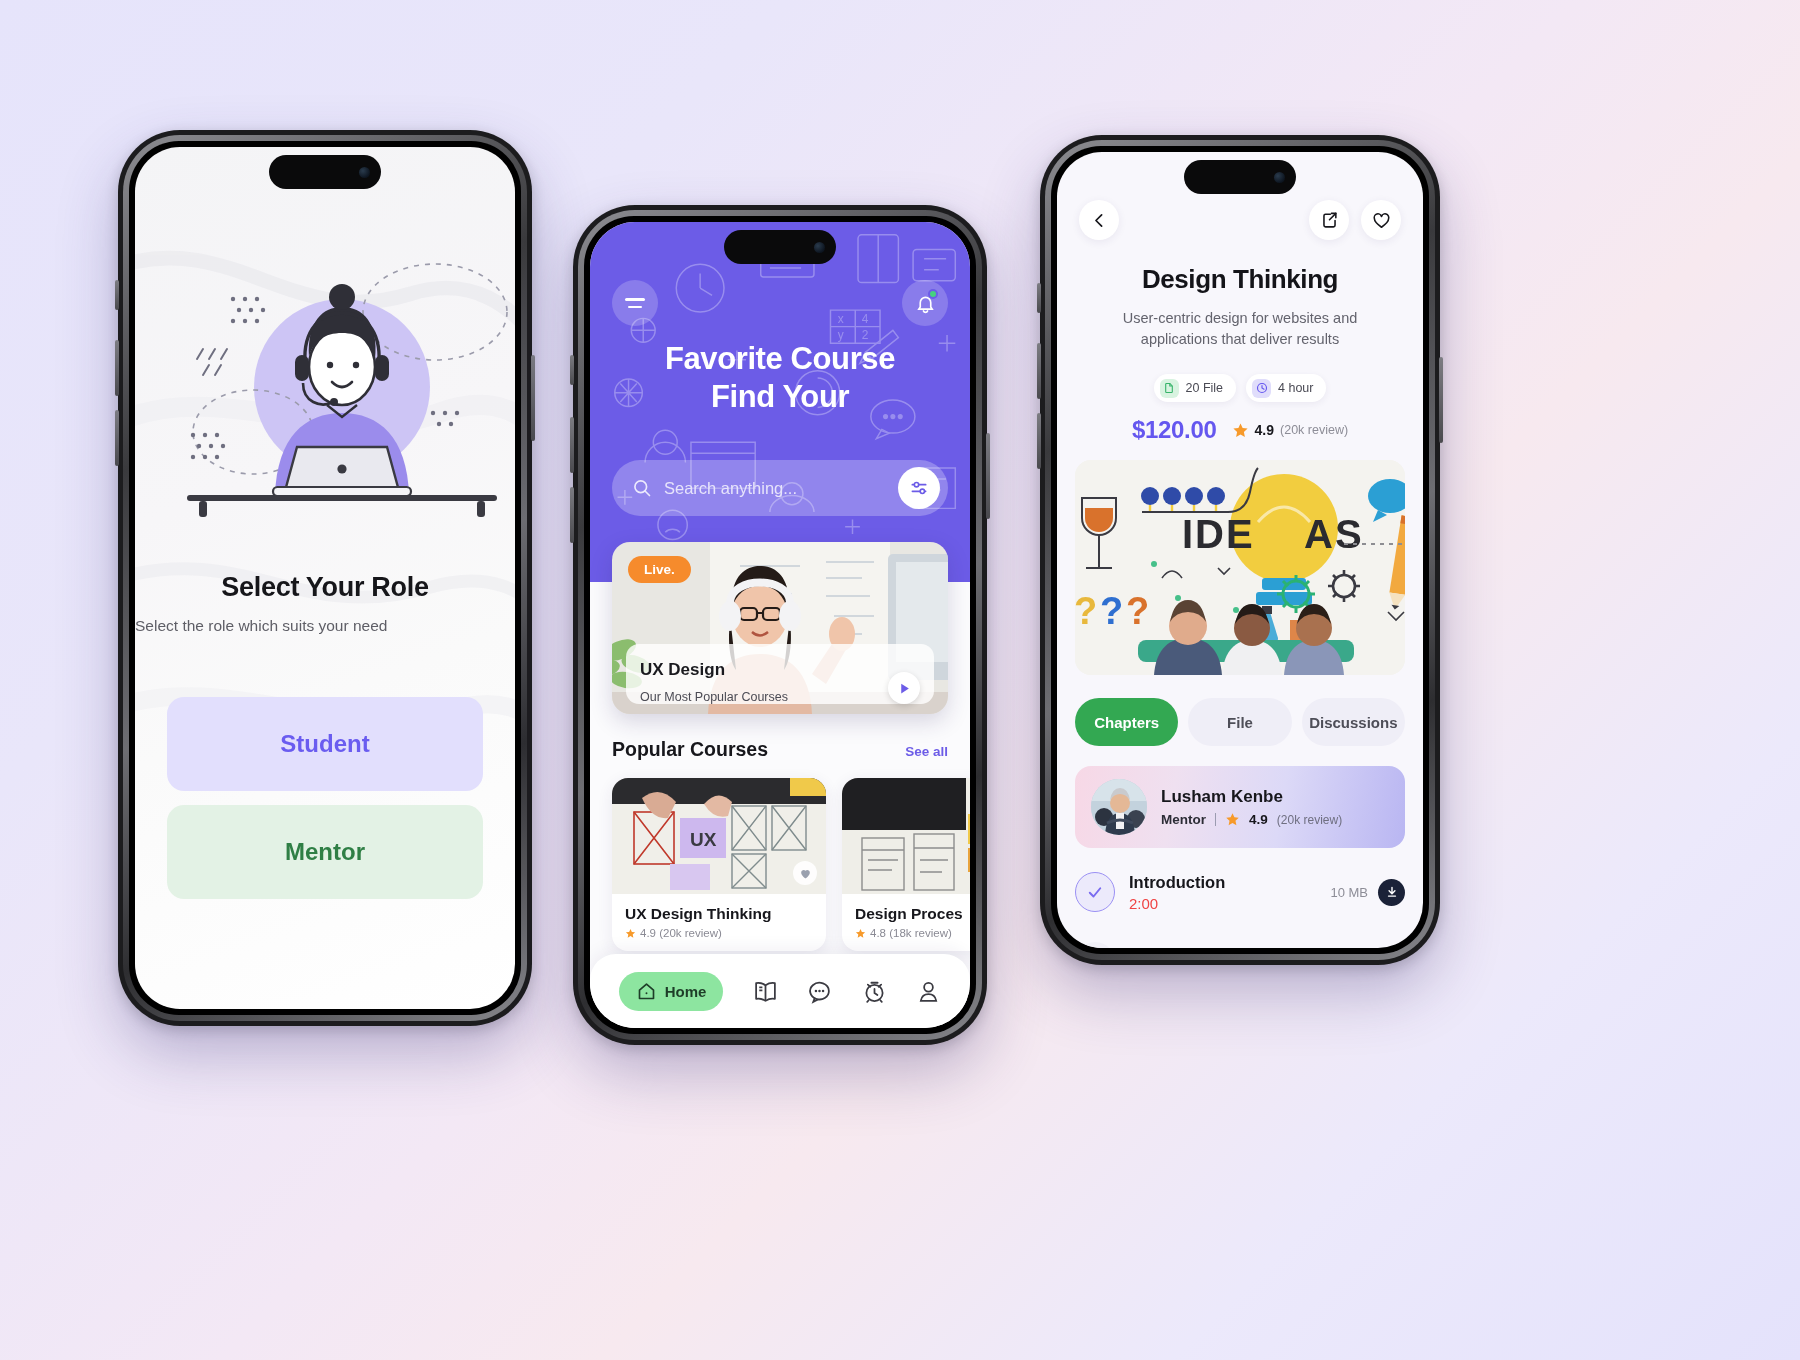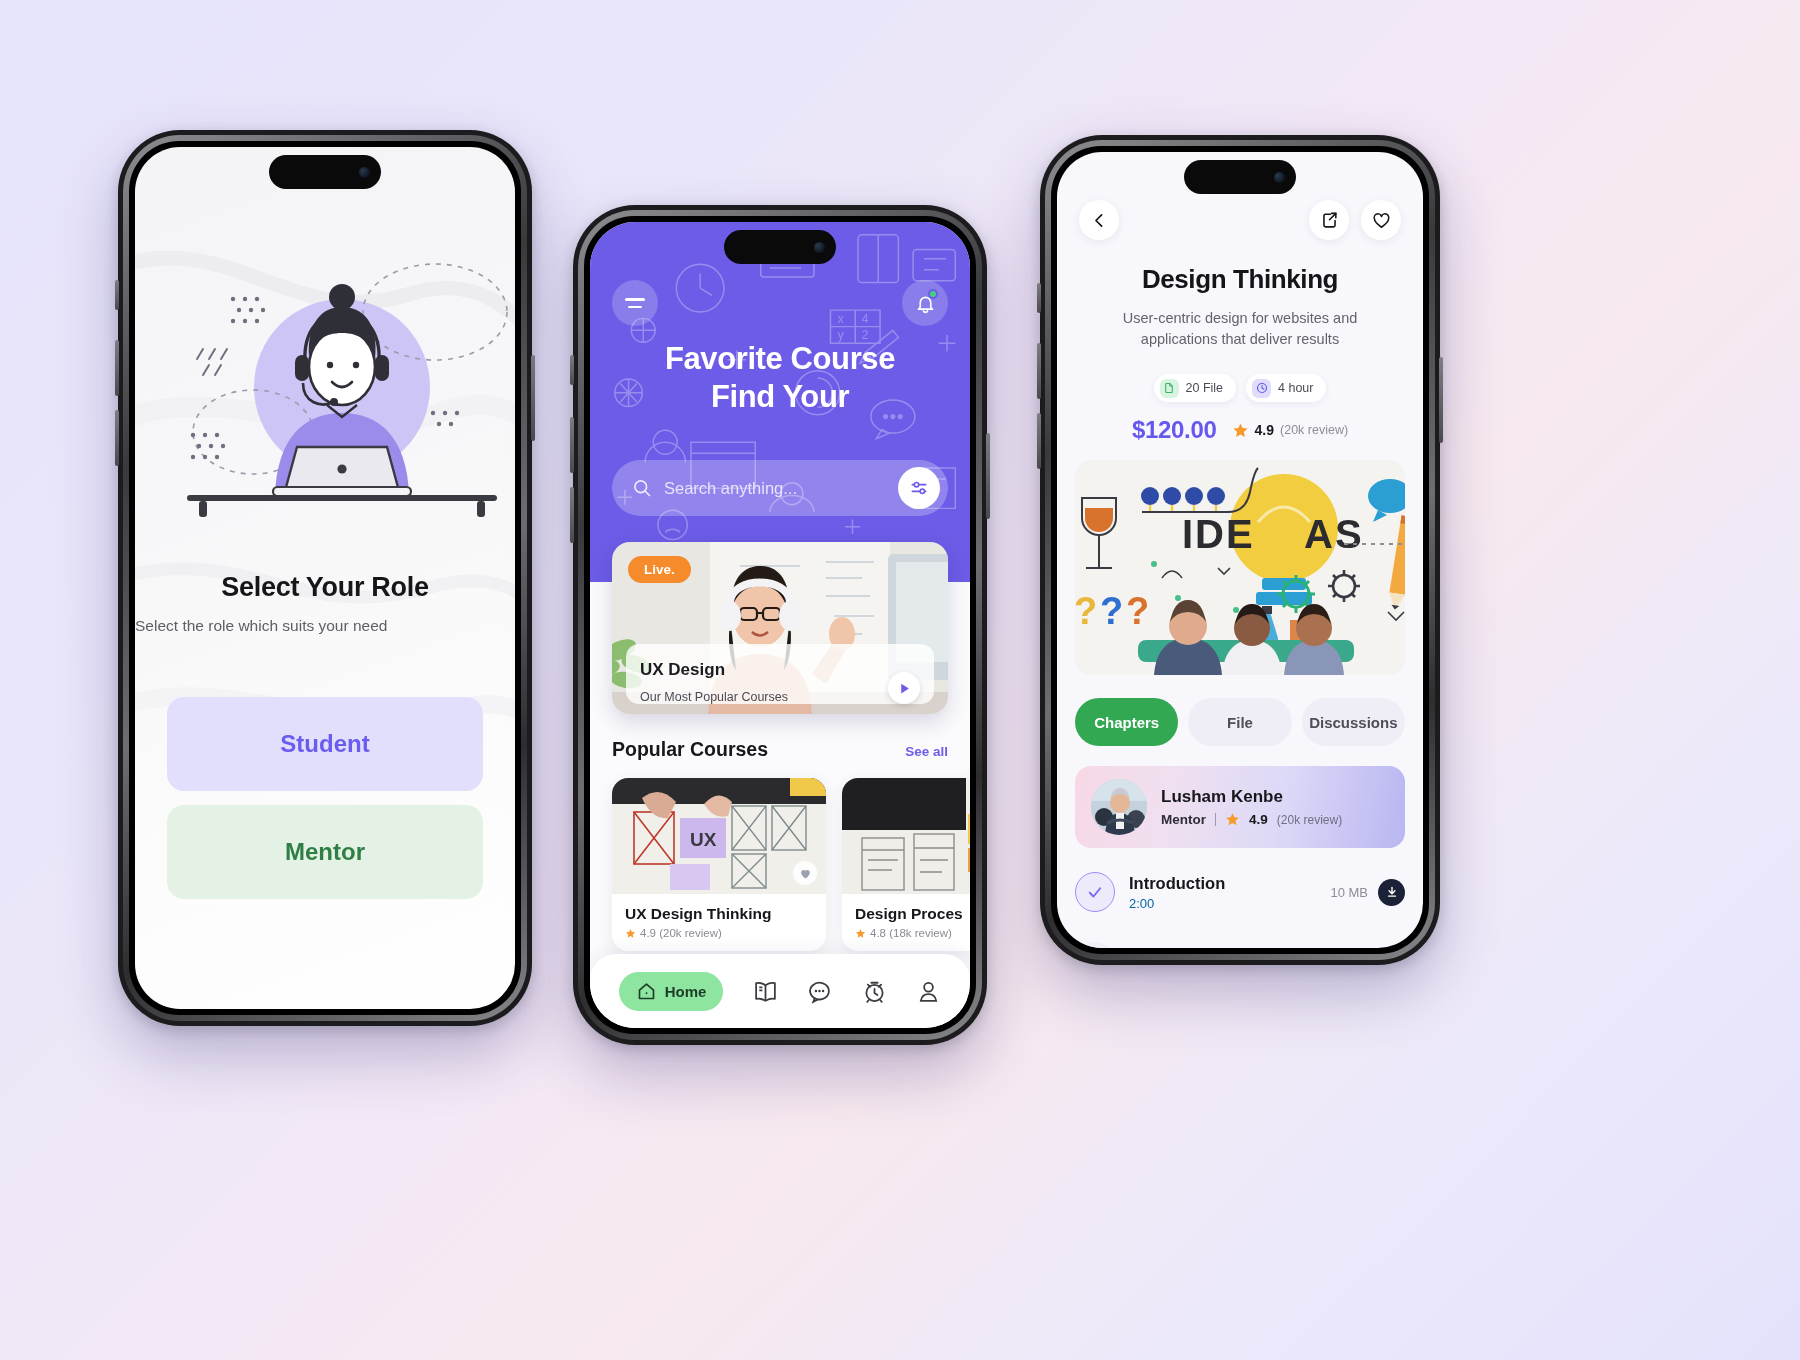--- a/index.html
+++ b/index.html
@@ -143,21 +143,21 @@
   .mentor-div { width:1px; height:13px; background:#9b9bb0; }
   .chapter { position:absolute; left:18px; right:18px; display:flex; align-items:center; }
   #chapter-1 { top:720px; }
   #chapter-2 { top:790px; }
   .ch-ico { width:40px; height:40px; border-radius:50%; display:flex; align-items:center;
             justify-content:center; flex:none; }
   .ch-ico.done { background:#eceafb; border:1.6px solid #9a8ff3; }
   .ch-ico.lock { background:#f1f0f7; }
   .ch-body { margin-left:14px; }
   .ch-name { font-size:16.5px; font-weight:bold; color:#17171c; }
-  .ch-dur { font-size:13px; color:#0369a1; margin-top:3px; }
+  .ch-dur { font-size:15px; color:#ef4444; margin-top:3px; }
   .ch-right { margin-left:auto; display:flex; align-items:center; gap:10px; }
   .ch-size { font-size:13px; color:#8d8d97; }
   .dl { width:27px; height:27px; border-radius:50%; display:flex; align-items:center;
         justify-content:center; cursor:pointer; }
   .dl.dark { background:#1b2238; }
 </style>
 </head>
 <body>
 
 <div class="stage">

